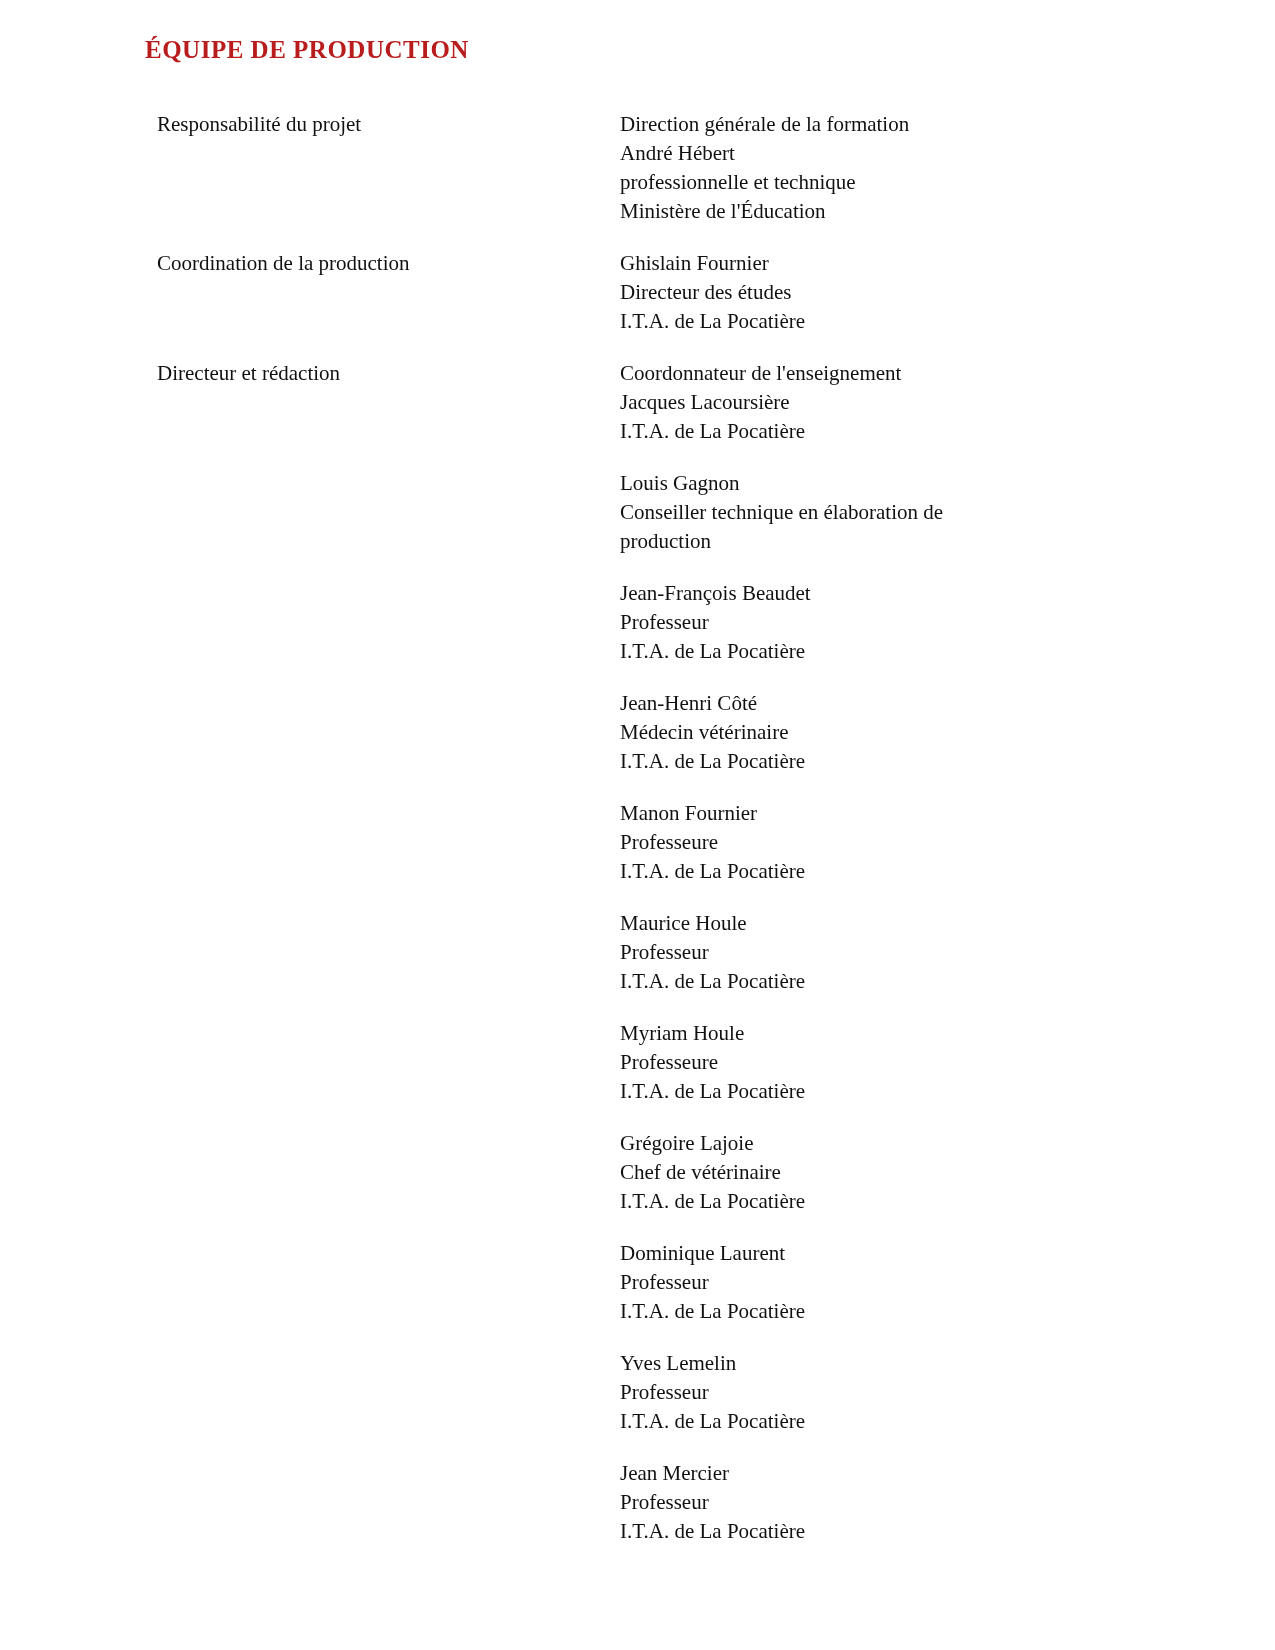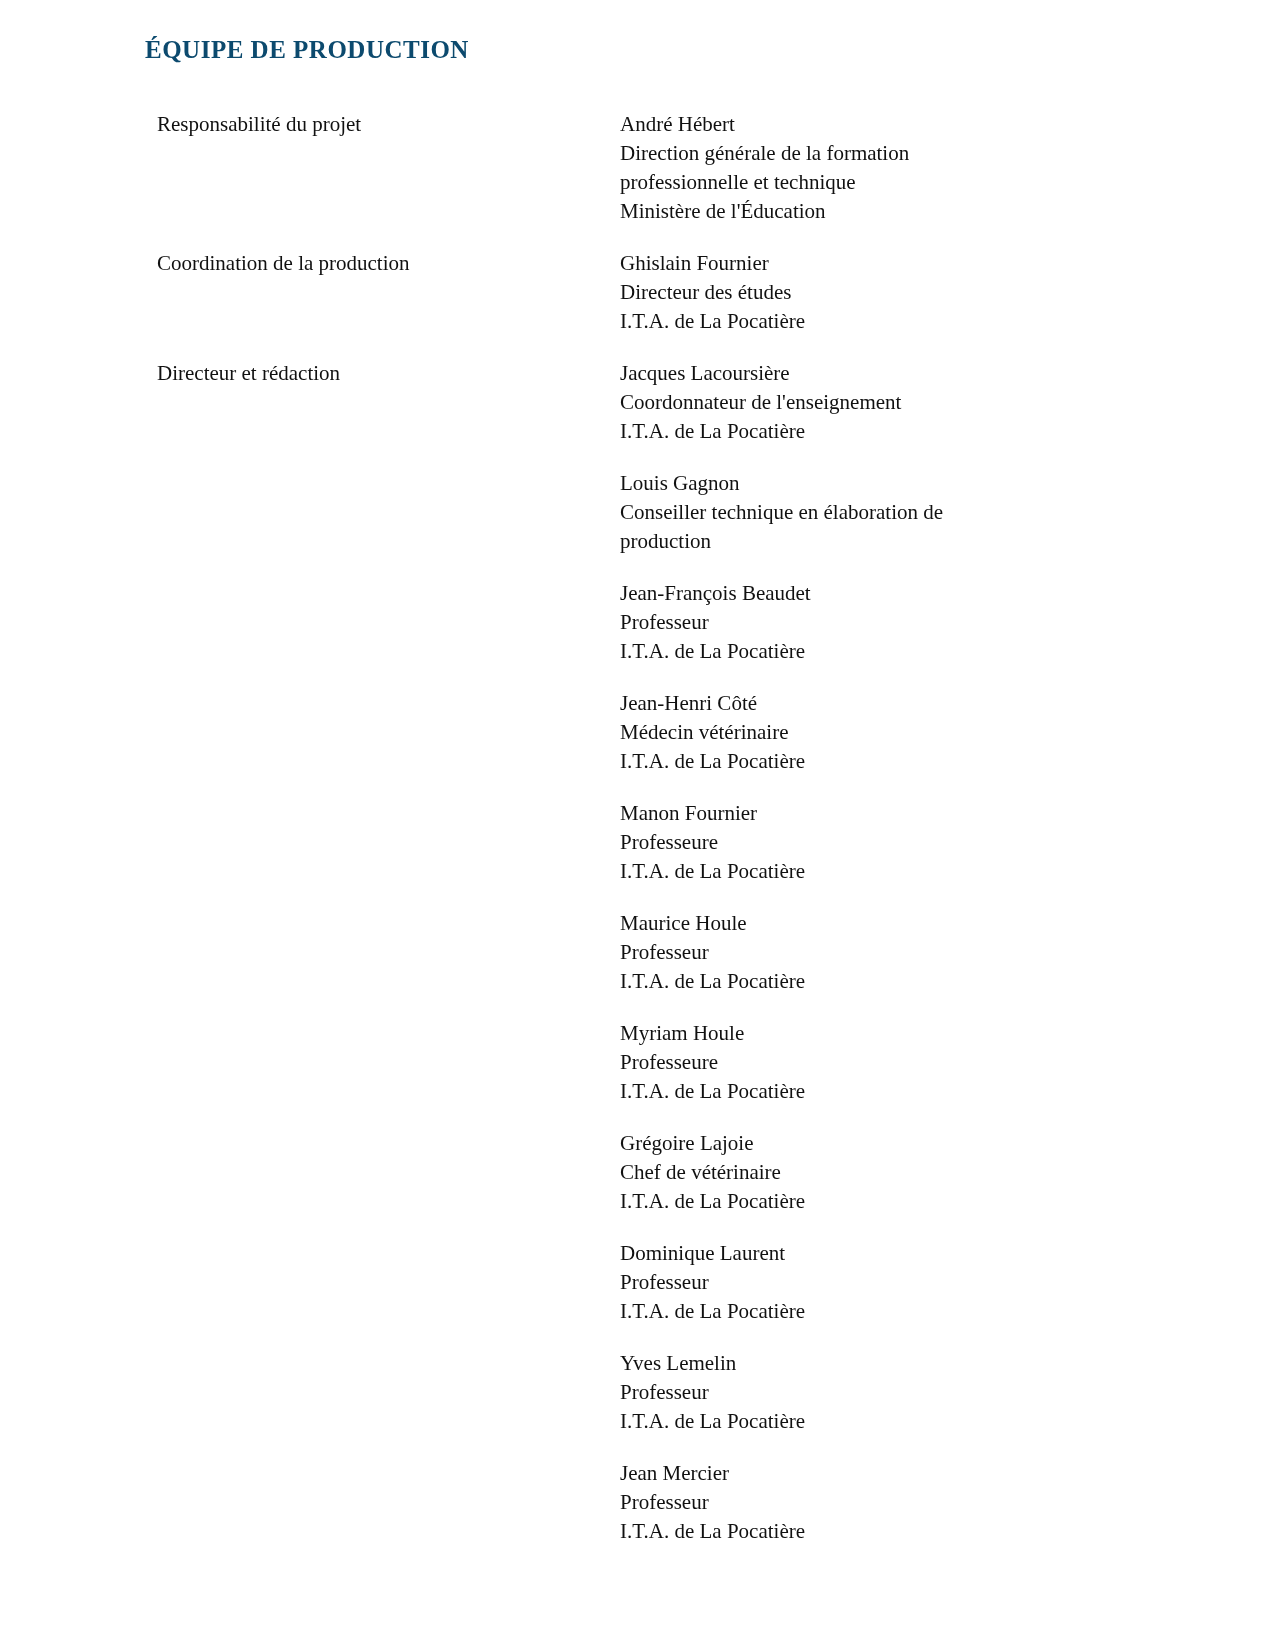--- a/index.html
+++ b/index.html
@@ -19,21 +19,21 @@
   .content {
     position: absolute;
     left: 145px;
     top: 36px;
     width: 990px;
   }
   .doc-title {
     font-size: 25px;
     font-weight: bold;
     letter-spacing: 0.5px;
-    color: #0c4a6e;
+    color: #b91c1c;
     margin: 0 0 46px 0;
     font-stretch: condensed;
   }
   .rows {
     font-size: 21px;
     line-height: 29px;
   }
   .row {
     display: flex;
     align-items: flex-start;
@@ -67,22 +67,22 @@
 <div class="page">
   <div class="content">
     <h1 class="doc-title">ÉQUIPE DE PRODUCTION</h1>
     <div class="rows" id="rows">
         <div class="row">
           <div class="label-col">
             <span class="role-label">Responsabilité du projet</span>
           </div>
           <div class="value-col">
             <div class="person-block">
+              <div class="person-line">Direction générale de la formation</div>
               <div class="person-line">André Hébert</div>
-              <div class="person-line">Direction générale de la formation</div>
               <div class="person-line">professionnelle et technique</div>
               <div class="person-line">Ministère de l'Éducation</div>
             </div>
           </div>
         </div>
         <div class="row">
           <div class="label-col">
             <span class="role-label">Coordination de la production</span>
           </div>
           <div class="value-col">
@@ -92,22 +92,22 @@
               <div class="person-line">I.T.A. de La Pocatière</div>
             </div>
           </div>
         </div>
         <div class="row">
           <div class="label-col">
             <span class="role-label">Directeur et rédaction</span>
           </div>
           <div class="value-col">
             <div class="person-block">
+              <div class="person-line">Coordonnateur de l'enseignement</div>
               <div class="person-line">Jacques Lacoursière</div>
-              <div class="person-line">Coordonnateur de l'enseignement</div>
               <div class="person-line">I.T.A. de La Pocatière</div>
             </div>
             <div class="person-block">
               <div class="person-line">Louis Gagnon</div>
               <div class="person-line">Conseiller technique en élaboration de</div>
               <div class="person-line">production</div>
             </div>
             <div class="person-block">
               <div class="person-line">Jean-François Beaudet</div>
               <div class="person-line">Professeur</div>

